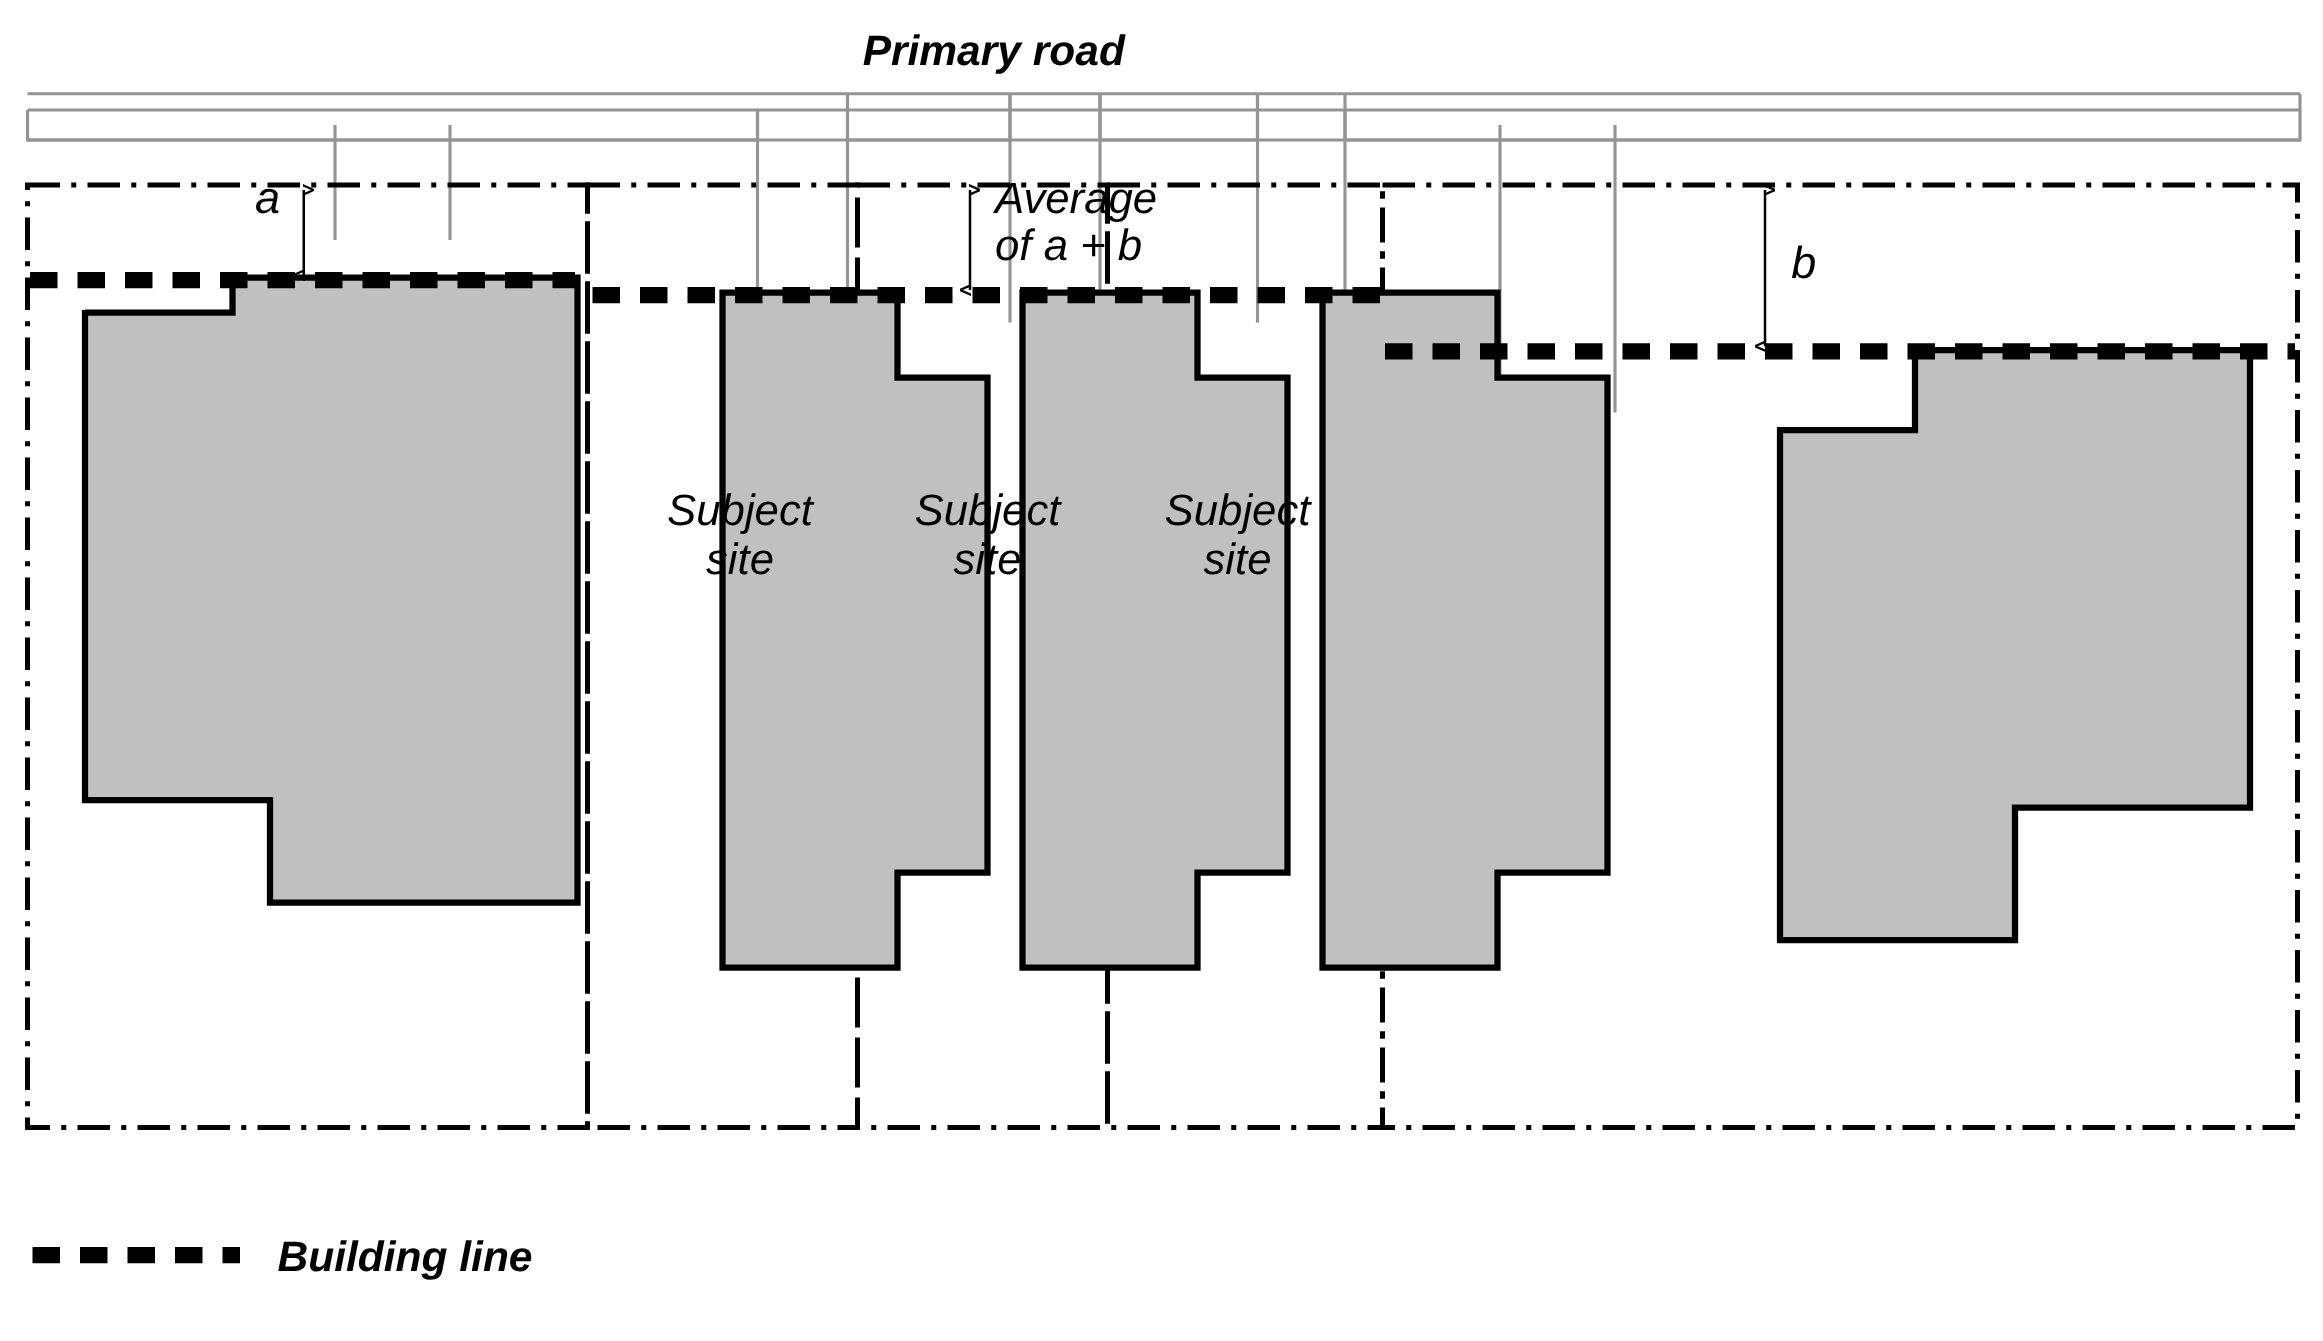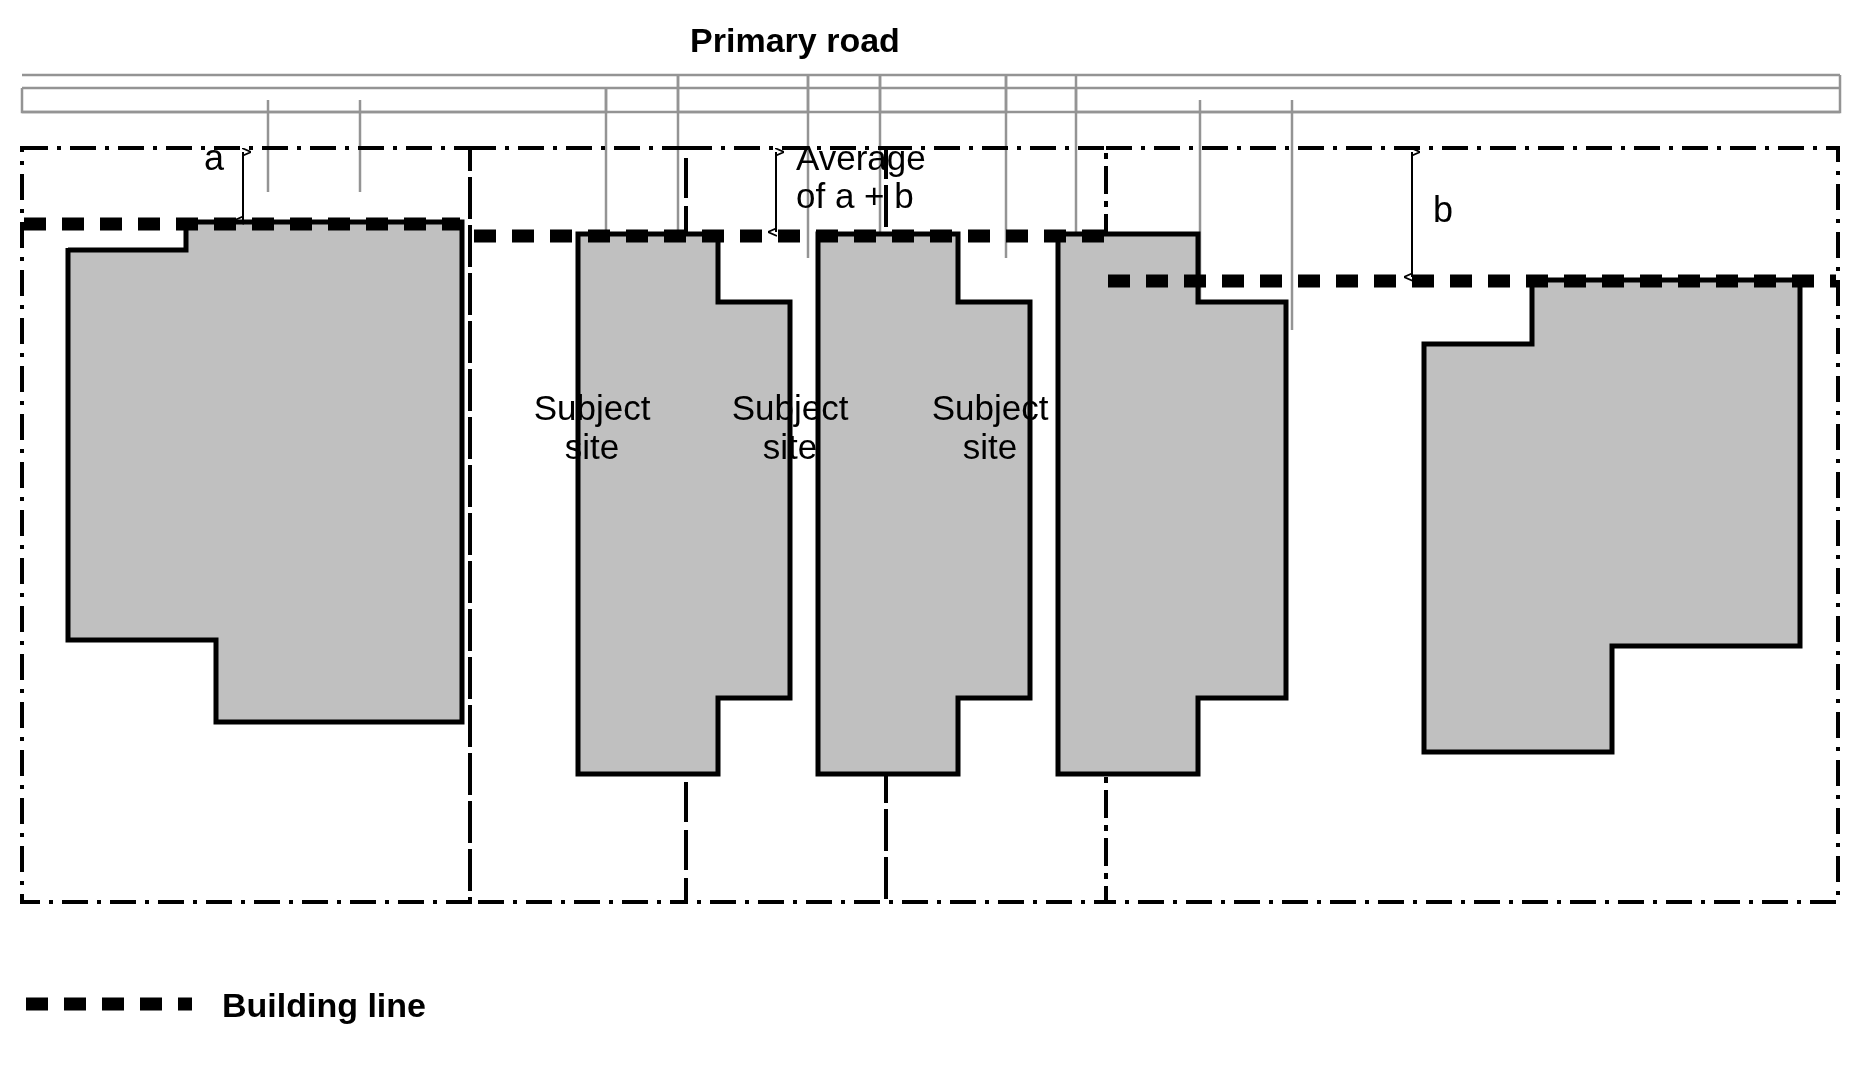--- a/index.html
+++ b/index.html
@@ -12,20 +12,21 @@
     width: 1858px;
     height: 1073px;
     font-family: "Liberation Sans", sans-serif;
     overflow: hidden;
   }
   #diagram-root {
     position: relative;
     width: 1858px;
     height: 1073px;
     background: #ffffff;
+    font-style: italic;
   }
   svg#diagram-svg {
     display: block;
     width: 1858px;
     height: 1073px;
   }
   .ttl {
     font-family: "Liberation Sans", sans-serif;
     font-weight: bold;
     font-size: 34px;

